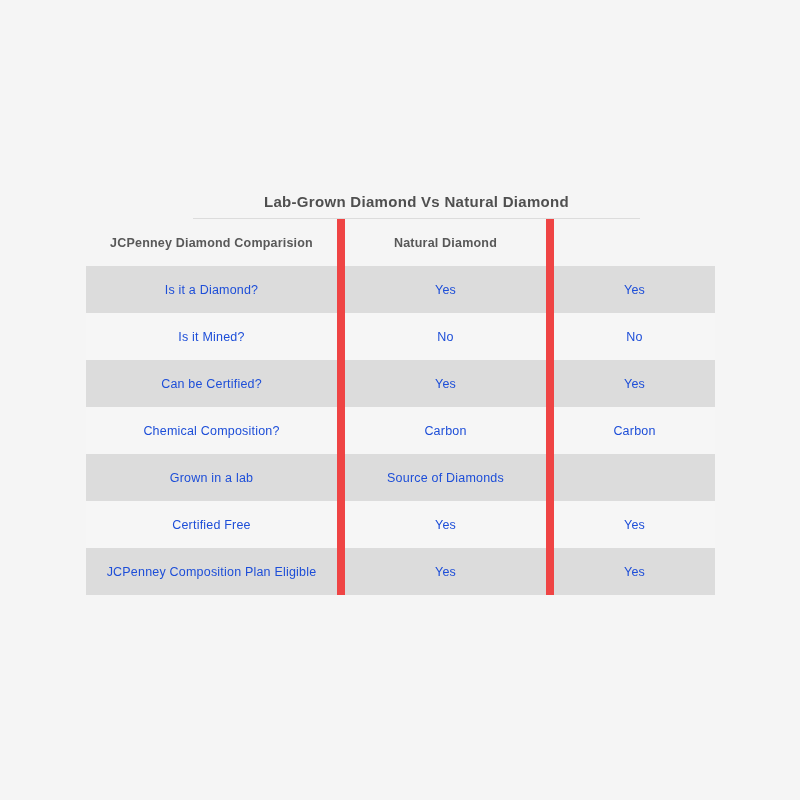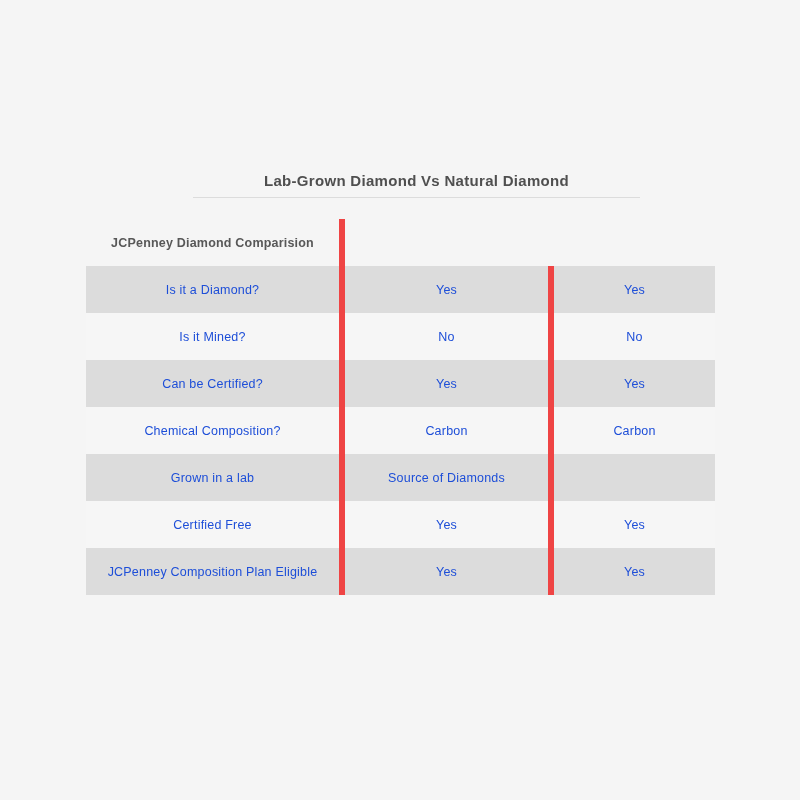--- a/index.html
+++ b/index.html
@@ -10,21 +10,21 @@
     position: relative;
     overflow: hidden;
   }
   .canvas {
     position: absolute; left: 0; top: 0;
     width: 800px; height: 800px;
     background: #f5f5f5;
   }
   .title-block {
     position: absolute;
-    left: 193px; top: 171px;
+    left: 193px; top: 192px;
     width: 447px;
     text-align: center;
   }
   .title {
     font-size: 15px;
     font-weight: bold;
     color: #4f4f4f;
     letter-spacing: 0.3px;
     line-height: 19px;
   }
@@ -48,21 +48,21 @@
     display: flex;
     align-items: center;
     justify-content: center;
     text-align: center;
     font-size: 12.5px;
     color: #1d4ed8;
     letter-spacing: 0.2px;
     padding: 0 10px;
   }
   .t-cell:nth-child(1), .t-cell:nth-child(2) {
-    border-right: 6px solid #ef4444;
+    border-right: 8px solid #ef4444;
   }
   .t-head .t-cell {
     font-weight: bold;
     color: #585858;
     background: transparent;
   }
   .t-body .t-row:nth-child(odd) { background: #dcdcdc; }
   .t-body .t-row:nth-child(even) { background: #f6f6f6; }
 </style>
 </head>
@@ -72,20 +72,21 @@
 
   <div class="title-block">
     <div class="title">Lab-Grown Diamond Vs Natural Diamond</div>
     <hr class="title-rule">
   </div>
 
   <div class="cmp-table">
     <div class="t-head">
       <div class="t-row">
         <div class="t-cell">JCPenney Diamond Comparision</div>
+        <div class="t-cell">Natural Diamond</div>
       </div>
     </div>
     <div class="t-body">
         <div class="t-row">
           <div class="t-cell">Is it a Diamond?</div>
           <div class="t-cell">Yes</div>
           <div class="t-cell">Yes</div>
         </div>
         <div class="t-row">
           <div class="t-cell">Is it Mined?</div>

